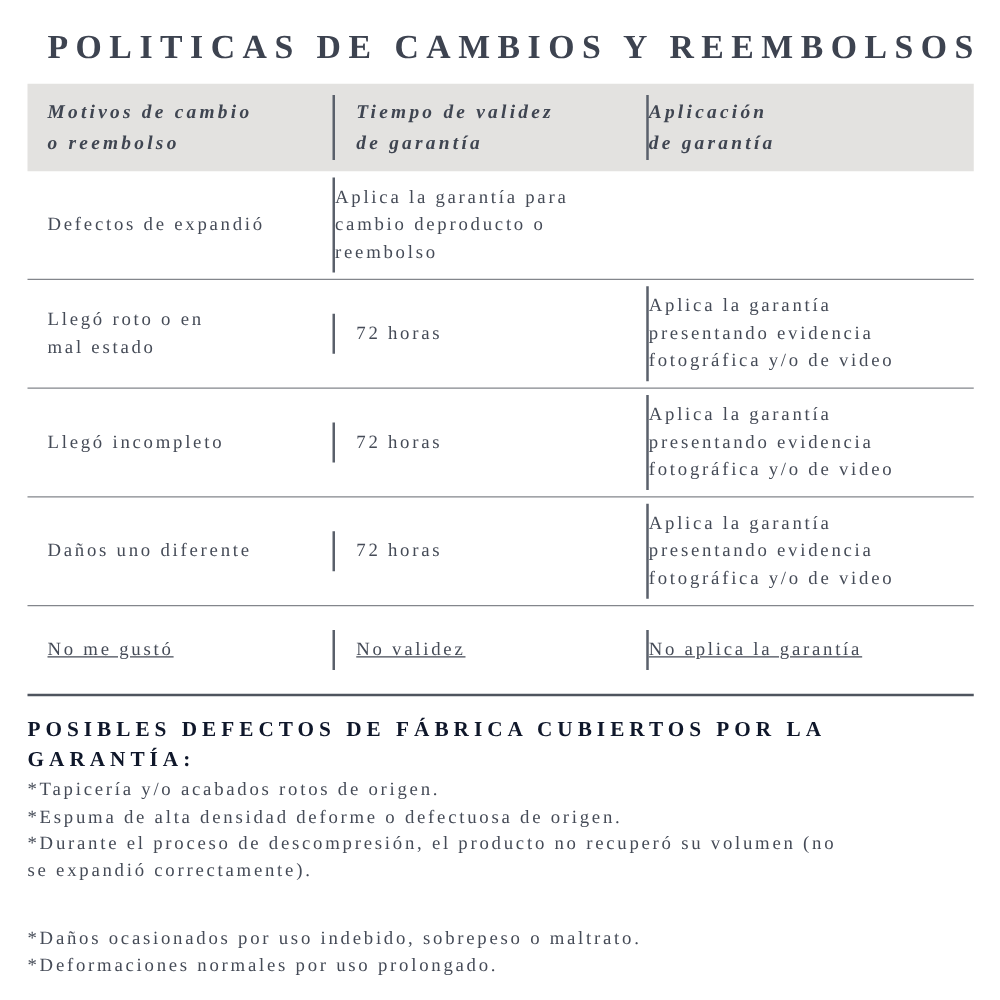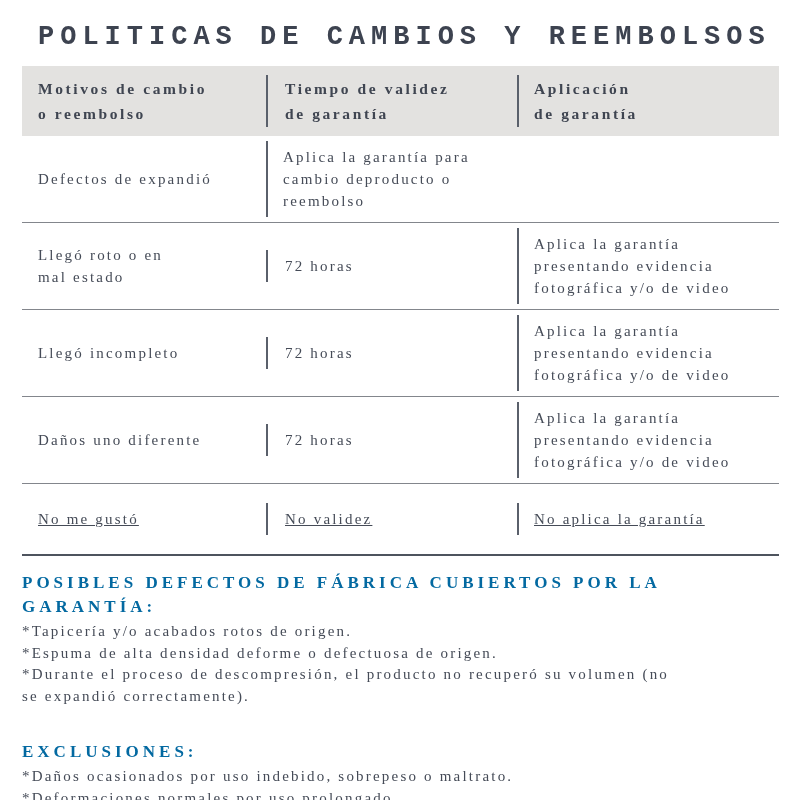--- a/index.html
+++ b/index.html
@@ -18,21 +18,20 @@
     padding-top: 18px;
   }
   
   .page-title {
     font-size: 27px;
     font-weight: bold;
     letter-spacing: 6px;
     color: #3d4350;
     margin: 4px 0 14px 16px;
     white-space: nowrap;
-    font-family: Liberation Mono, monospace;
   }
   
   .policy-table {
     width: 757px;
     border-bottom: 2.5px solid #4e545e;
   }
   .t-row {
     display: grid;
     grid-template-columns: 244px 251px 262px;
     align-items: center;
@@ -49,23 +48,24 @@
     letter-spacing: 2.2px;
     line-height: 22px;
     white-space: pre-line;
   }
   .t-head .t-cell {
     font-weight: bold;
     font-size: 15.5px;
     letter-spacing: 2.6px;
     line-height: 25px;
     color: #3f4551;
+    font-style: italic;
   }
   .t-cell.c2 { padding-left: 19px; }
-  .t-cell.c3 { padding-left: 17px; }
+  .t-cell.c3 { padding-left: 2px; }
   
   .t-cell.c2::before, .t-cell.c3::before {
     content: "";
     position: absolute;
     left: 0;
     top: 5px;
     bottom: 5px;
     width: 1.5px;
     background: #5a606b;
   }
@@ -79,21 +79,21 @@
   .t-row.r3 { min-height: 78px; }
   .t-row.r4 { min-height: 80px; }
   .t-row.r5 { min-height: 70px; text-decoration: underline; }
   
   .section { margin-top: 15px; }
   .section-heading {
     font-size: 17px;
     font-weight: bold;
     letter-spacing: 4px;
     line-height: 24px;
-    color: #0369a1;
+    color: #0f172a;
     white-space: pre-line;
     margin: 0 0 2px 0;
   }
   .section-list {
     list-style: none;
     margin: 0;
     padding: 0;
   }
   .section-list li {
     font-size: 15px;
@@ -166,21 +166,20 @@
 GARANTÍA:</h2>
     <ul class="section-list">
       <li>*Tapicería y/o acabados rotos de origen.</li>
       <li>*Espuma de alta densidad deforme o defectuosa de origen.</li>
       <li>*Durante el proceso de descompresión, el producto no recuperó su volumen (no
 se expandió correctamente).</li>
     </ul>
   </div>
 
   <div class="section exclusions">
-    <h2 class="section-heading">EXCLUSIONES:</h2>
     <ul class="section-list">
       <li>*Daños ocasionados por uso indebido, sobrepeso o maltrato.</li>
       <li>*Deformaciones normales por uso prolongado.</li>
 
     </ul>
   </div>
 
 </div>
 
 </body></html>

